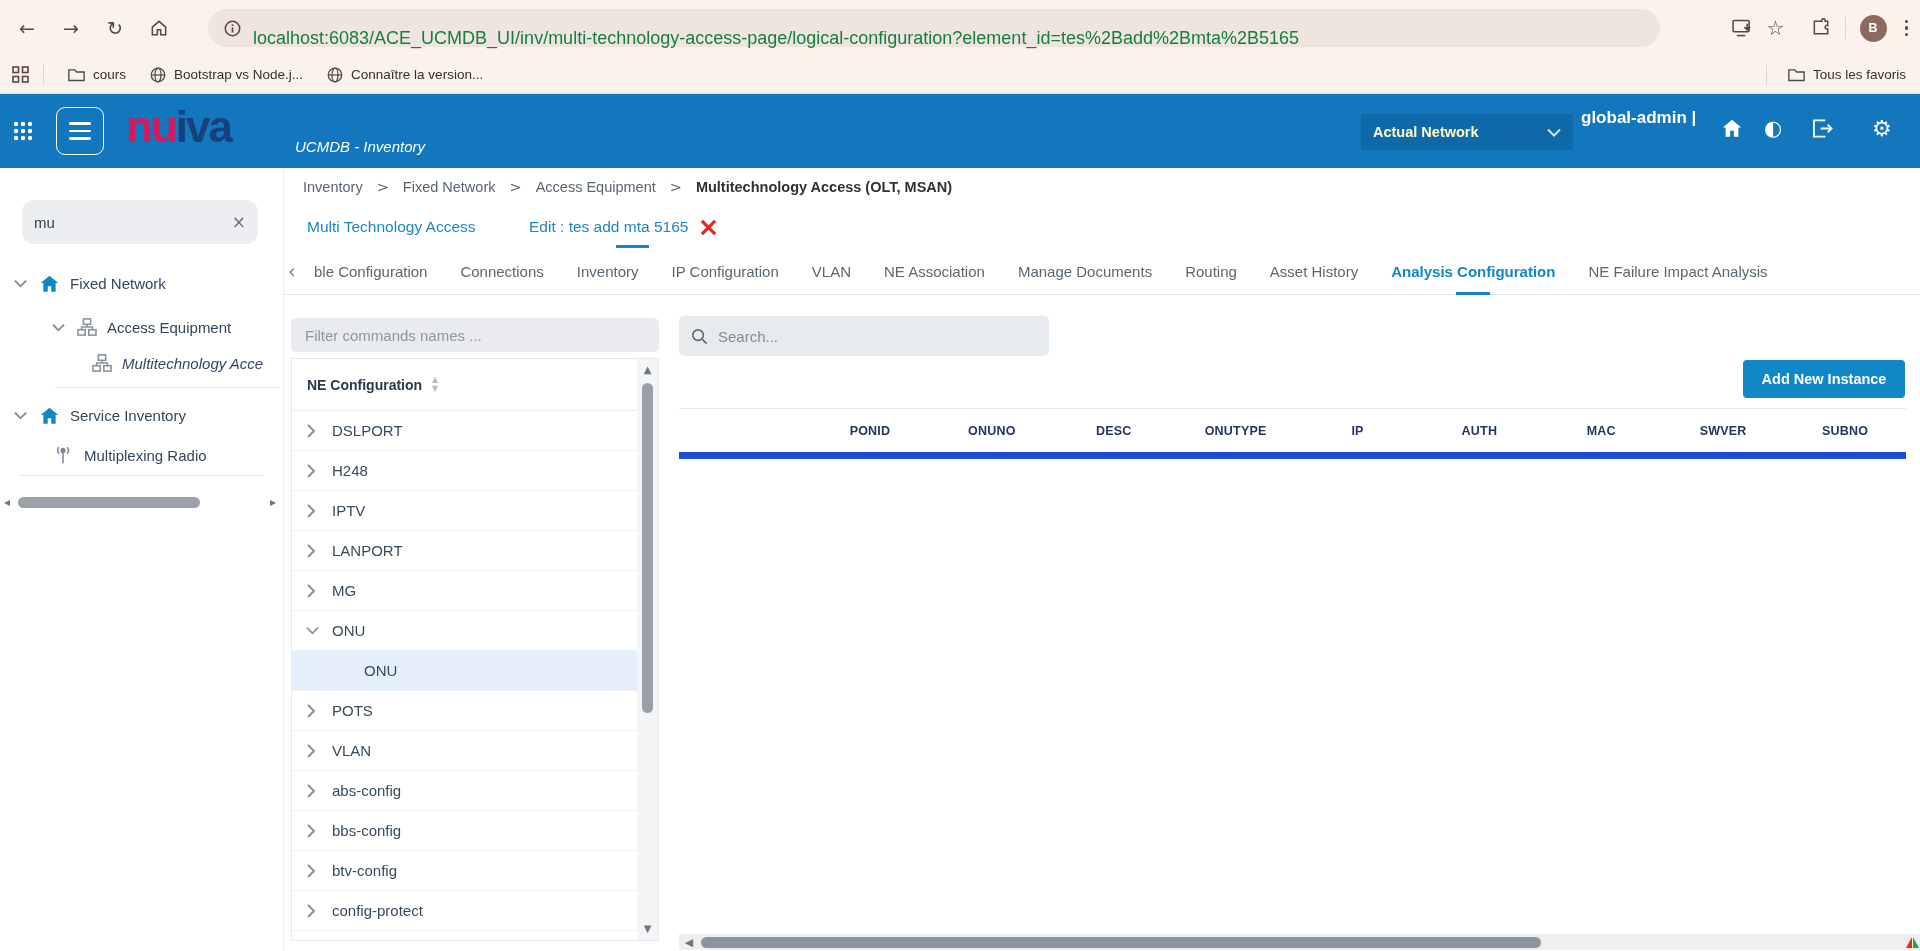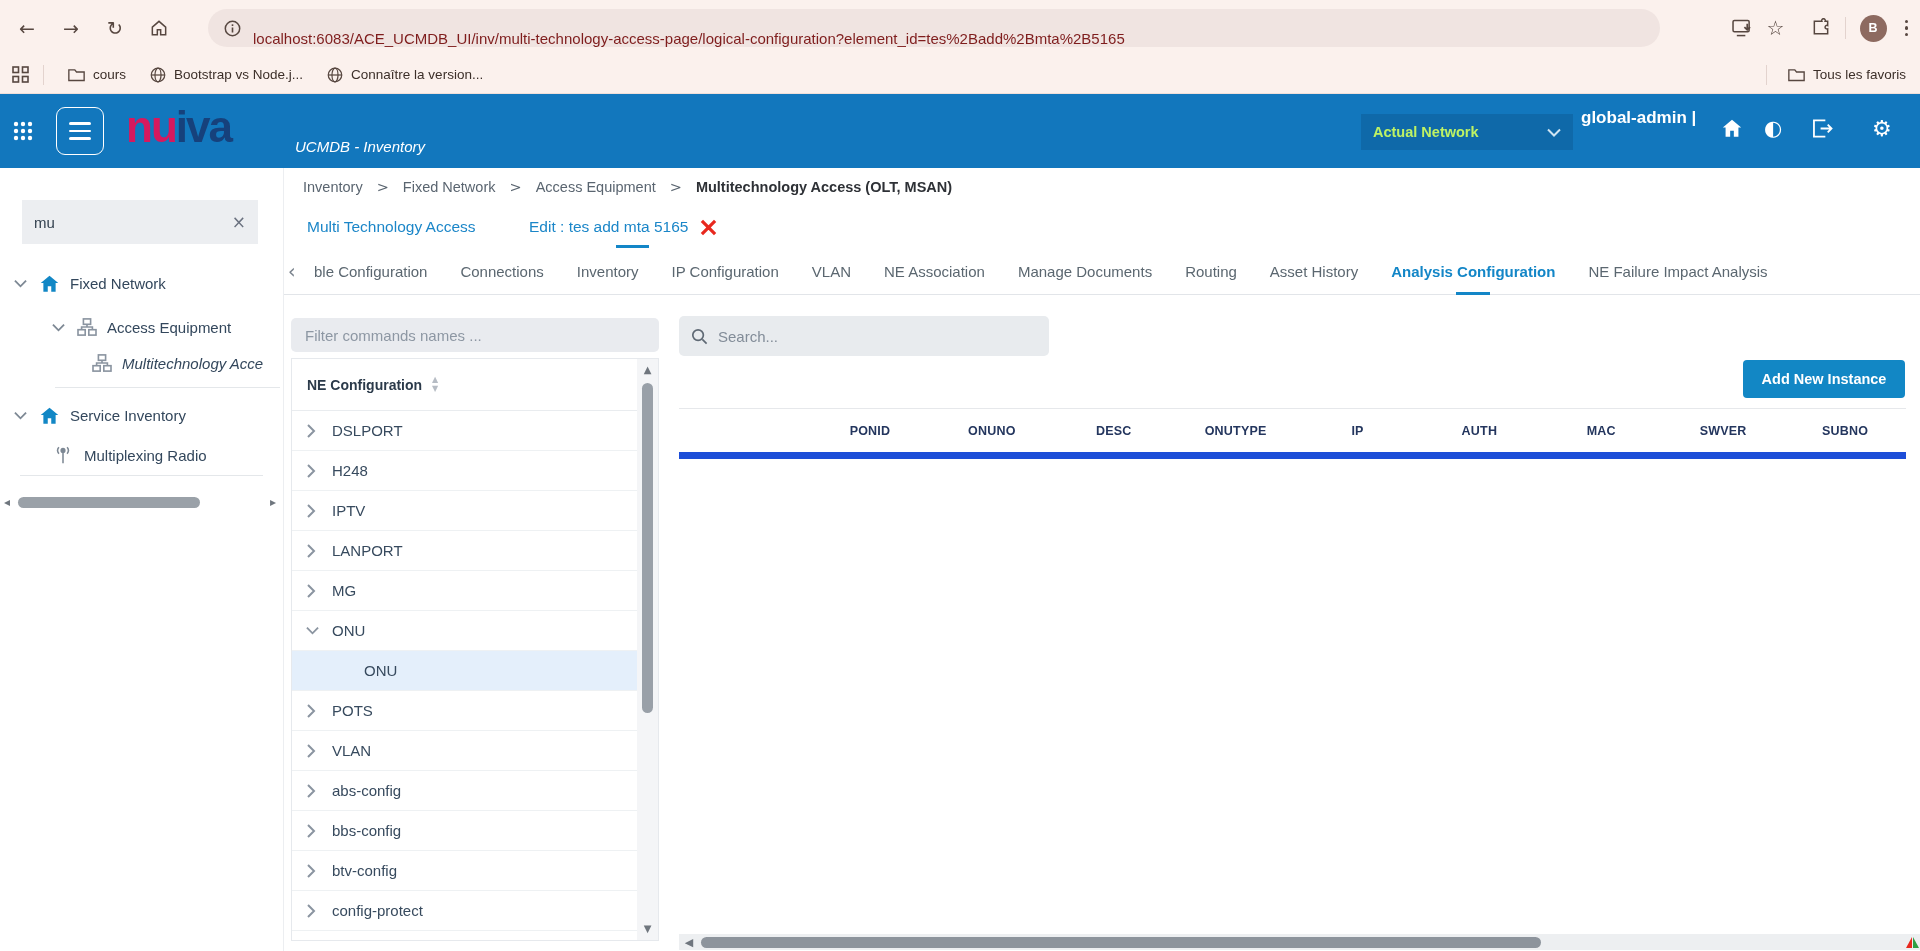--- a/index.html
+++ b/index.html
@@ -6,21 +6,21 @@
   html,body { width:1920px; height:951px; overflow:hidden; }
   body { font-family:"Liberation Sans","DejaVu Sans",sans-serif; background:#ffffff; position:relative; }
   .glyph { font-family:"DejaVu Sans",sans-serif; line-height:1; }
 
   
   .chrome-toolbar { position:absolute; left:0; top:0; width:1920px; height:56px; background:#fbf1ed; display:flex; align-items:center; }
   .nav-ic { width:34px; height:34px; display:flex; align-items:center; justify-content:center; color:#574740; font-size:19px; border-radius:50%; flex:0 0 auto; }
   .nav-ic.b1{ margin-left:10px; } .nav-ic.gap{ margin-left:10px; }
   .urlbar { position:absolute; left:208px; top:9px; width:1452px; height:38px; background:#f0e4e1; border-radius:19px; display:flex; align-items:center; padding:0 16px; }
   .urlbar .info { margin-right:12px; flex:0 0 auto; }
-  .url-text { font-size:15px; color:#7f1d1d; white-space:nowrap; overflow:hidden;margin-top:20px; }
+  .url-text { font-size:18px; color:#15803d; white-space:nowrap; overflow:hidden;margin-top:20px; }
   .chrome-right { position:absolute; right:8px; top:9px; height:38px; display:flex; align-items:center; gap:14px; }
   .avatar { width:27px; height:27px; border-radius:50%; background:#8d6a60; color:#fff; font-size:12.5px; font-weight:bold; display:flex; align-items:center; justify-content:center; }
   .kebab { display:flex; flex-direction:column; gap:3px; padding:4px; }
   .kebab i { width:3.5px; height:3.5px; border-radius:50%; background:#574740; }
   .vsep-chrome { width:1px; height:22px; background:#e3d3ce; }
 
   
   .bookmarks { position:absolute; left:0; top:56px; width:1920px; height:38px; background:#fbf1ed; border-bottom:1px solid #eedfda; display:flex; align-items:center; font-size:13.5px; color:#3c2f29; }
   .bm-item { display:flex; align-items:center; gap:8px; margin-left:24px; white-space:nowrap; }
   .bm-grid { margin-left:12px; }
@@ -29,33 +29,33 @@
   .bm-right .vsep-bm { position:absolute; left:-22px; margin:0; }
 
   
   .app-header { position:absolute; left:0; top:94px; width:1920px; height:74px; background:#1277bd; }
   .apps-grid { position:absolute; left:12px; top:26px; }
   .burger { position:absolute; left:56px; top:13px; width:48px; height:48px; border:1.6px solid #ffffff; border-radius:9px; display:flex; flex-direction:column; gap:5px; align-items:center; justify-content:center; }
   .burger i { width:22px; height:2.6px; background:#fff; border-radius:2px; }
   .logo { position:absolute; left:118px; top:8px; font-size:44px; font-weight:bold; letter-spacing:-2px; }
   .logo .p1 { color:#d6195e;margin-left:8px; } .logo .p2 { color:#16417c; }
   .app-title { position:absolute; left:295px; top:44px; color:#ffffff; font-size:15px; font-weight:normal; font-style:italic; }
-  .net-select { position:absolute; left:1361px; top:20px; width:212px; height:36px; background:#0f69a9; display:flex; align-items:center; padding:0 12px; color:#bef264; font-size:14.5px; font-weight:bold; }
+  .net-select { position:absolute; left:1361px; top:20px; width:212px; height:36px; background:#0f69a9; display:flex; align-items:center; padding:0 12px; color:#fef9c3; font-size:14.5px; font-weight:bold; }
   .net-select .chev { margin-left:auto; }
   .hdr-user { position:absolute; left:1581px; top:14px; color:#fff; font-size:17px; font-weight:bold; }
   .hdr-ic { position:absolute; top:24px; color:#fff; }
   .hdr-contrast { left:1764px; font-size:21px; }
   .hdr-gear { left:1872px; font-size:22px; }
 
   
   .main { position:absolute; left:0; top:168px; width:1920px; height:783px; background:#fff; }
 
   
   .sidebar { position:absolute; left:0; top:0; width:283px; height:783px; background:#fff; overflow:hidden; }
-  .side-search { position:absolute; left:22px; top:32px; width:236px; height:44px; background:#eceef1; border-radius:0; display:flex; align-items:center; padding:0 12px; }
+  .side-search { position:absolute; left:22px; top:32px; width:236px; height:44px; background:#eceef1; border-radius:12px; display:flex; align-items:center; padding:0 12px; }
   .side-search input { border:none; outline:none; background:transparent; font-size:15px; color:#33414f; width:180px; font-family:inherit; }
   .side-clear { margin-left:auto; color:#6b7280; font-size:17px; cursor:pointer; }
   .side-row { position:absolute; display:flex; align-items:center; height:30px; white-space:nowrap; font-size:15px; color:#33475c; }
   .side-row .lbl { margin-left:10px; }
   .side-div { position:absolute; height:1px; background:#e4e7ea; }
   .side-hscroll { position:absolute; left:0; top:326px; width:283px; height:16px; display:flex; align-items:center; }
   .side-hscroll .arr { color:#6f767e; font-size:12px; width:14px; text-align:center; }
   .side-hscroll .thumb { position:absolute; left:18px; width:182px; height:11px; border-radius:6px; background:#9aa1a8; }
   .side-hscroll .arr.r { position:absolute; right:3px; }
 

